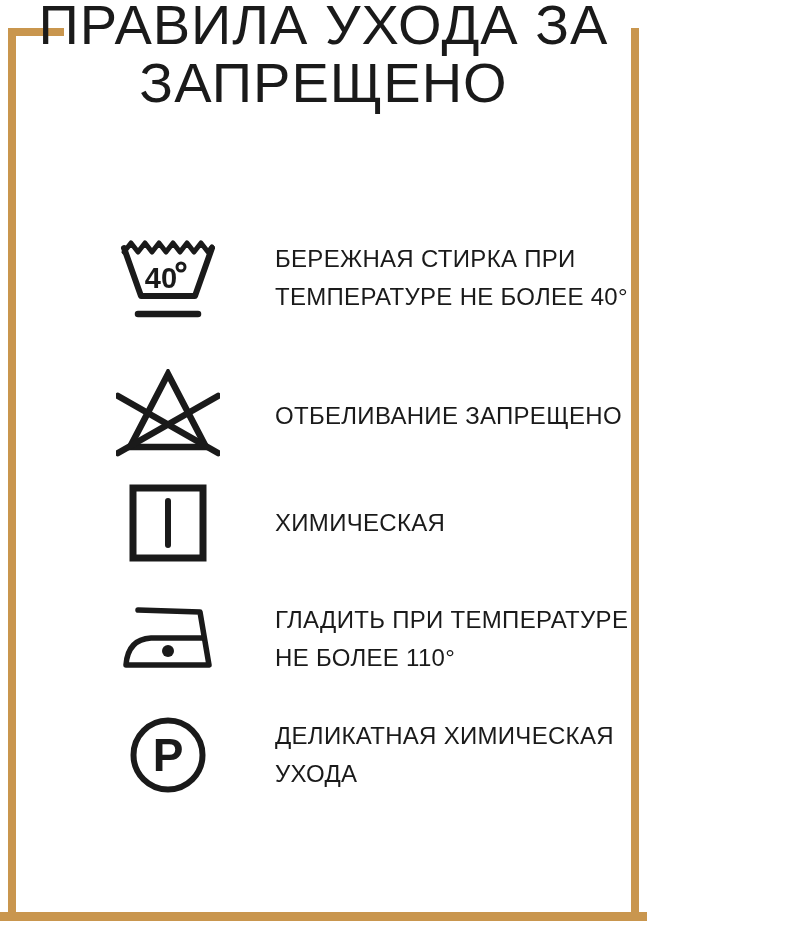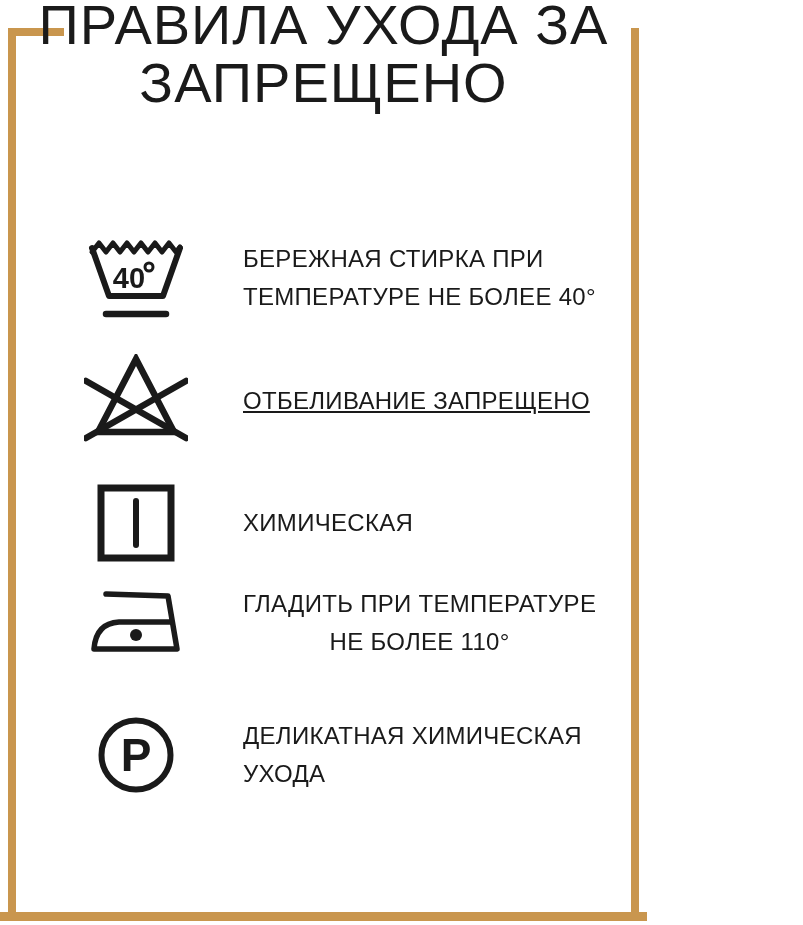--- a/index.html
+++ b/index.html
@@ -28,39 +28,39 @@
     font-size:56px;line-height:58px;
     letter-spacing:1px;
     font-weight:400;
     color:var(--ink);
   }
   .title .t-line{display:block;}
   
   .row{
     position:absolute;left:0;right:0;
     display:flex;align-items:center;
-    padding-left:68px;
+    padding-left:100px;
   }
   .icon-cell{
     width:136px;flex:none;
     display:flex;align-items:center;justify-content:center;
     color:var(--ink);
   }
   .label{
     padding-left:39px;
     font-size:24px;line-height:38px;
     letter-spacing:0.3px;
     color:var(--ink);
     white-space:nowrap;
   }
   .label .l-line{display:block;}
   .row-1{top:228px;height:100px;}
-  .row-2{top:353px;height:96px;text-decoration:underline;}
+  .row-2{top:368px;height:96px;}
   .row-3{top:476px;height:94px;}
-  .row-4{top:580px;height:86px;text-align:center;}
+  .row-4{top:596px;height:86px;}
   .row-5{top:708px;height:94px;}
   svg{display:block;}
   .svg-num{
     font-family:"Liberation Sans", sans-serif;
     font-weight:bold;
   }
 </style>
 </head>
 <body>
 

